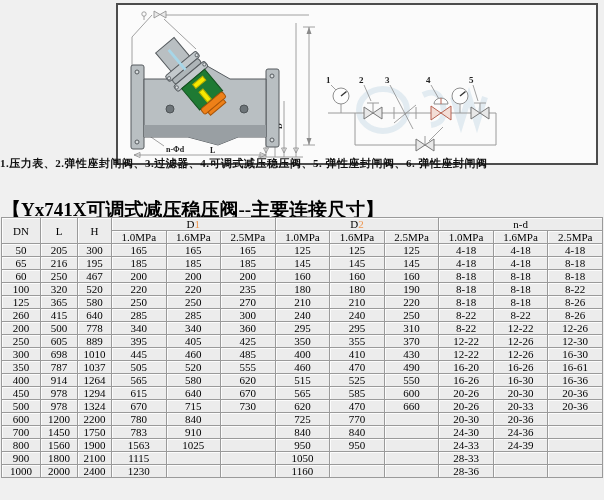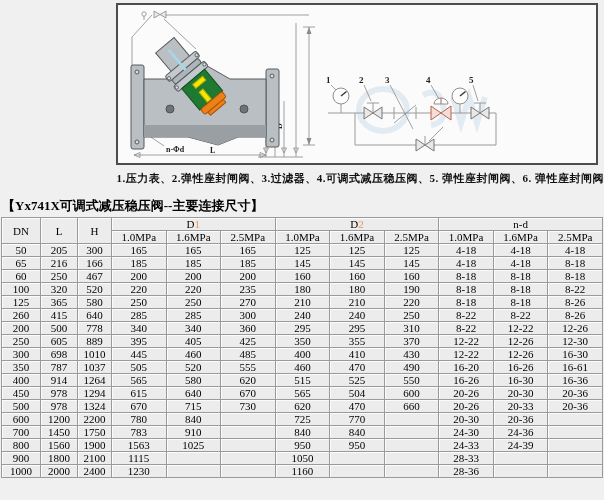--- a/index.html
+++ b/index.html
@@ -24,29 +24,29 @@
 
   .dim{stroke:#8a8a8a;stroke-width:0.8;fill:none;}
   .dimtext{font-family:"Liberation Serif","DejaVu Serif",serif;font-size:8px;fill:#222;font-weight:bold;}
   .numlabel{font-family:"Liberation Serif","DejaVu Serif",serif;font-size:9px;fill:#222;font-weight:bold;}
   .pipe{stroke:#9a9a9a;stroke-width:1;fill:none;}
   .sym{stroke:#8f8f8f;stroke-width:1;fill:#fdfdfd;}
   .symdark{stroke:#777;stroke-width:1;fill:#e8e8e8;}
 
   
   .caption{
-    position:absolute;left:0;top:171px;width:604px;
-    text-align:right;font-size:11px;font-weight:bold;color:#111;
+    position:absolute;left:0;top:156px;width:604px;
+    text-align:left;font-size:11px;font-weight:bold;color:#111;
     letter-spacing:0.5px;white-space:nowrap;
   }
 
   
   .sec-title{
     position:absolute;left:2px;top:197px;
-    font-size:13px;font-weight:bold;color:#000;white-space:nowrap;
+    font-size:19px;font-weight:bold;color:#000;white-space:nowrap;
   }
 
   
   table.spec{
     position:absolute;left:1px;top:217px;width:602px;
     border-collapse:collapse;table-layout:fixed;
     font-size:11px;
     background:#dedede;
   }
   table.spec th,table.spec td{
@@ -280,21 +280,21 @@
           <td>125</td>
           <td>125</td>
           <td>125</td>
           <td>4-18</td>
           <td>4-18</td>
           <td>4-18</td>
         </tr>
         <tr>
           <td>65</td>
           <td>216</td>
-          <td>166</td>
+          <td>195</td>
           <td>185</td>
           <td>185</td>
           <td>185</td>
           <td>145</td>
           <td>145</td>
           <td>145</td>
           <td>4-18</td>
           <td>4-18</td>
           <td>8-18</td>
         </tr>
@@ -425,21 +425,21 @@
           <td>16-36</td>
         </tr>
         <tr>
           <td>450</td>
           <td>978</td>
           <td>1294</td>
           <td>615</td>
           <td>640</td>
           <td>670</td>
           <td>565</td>
-          <td>504</td>
+          <td>585</td>
           <td>600</td>
           <td>20-26</td>
           <td>20-30</td>
           <td>20-36</td>
         </tr>
         <tr>
           <td>500</td>
           <td>978</td>
           <td>1324</td>
           <td>670</td>

